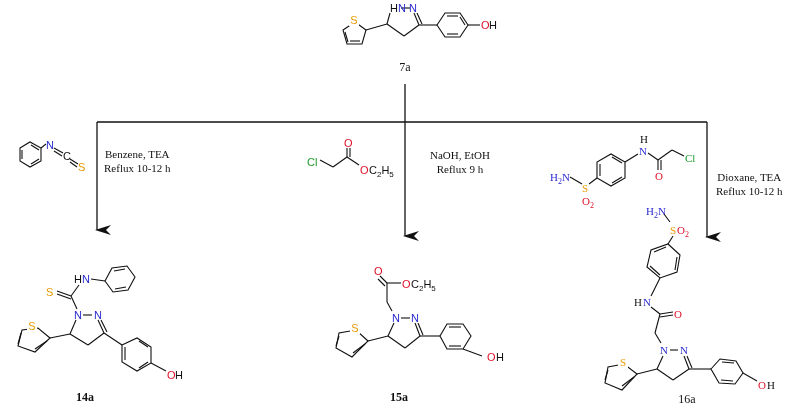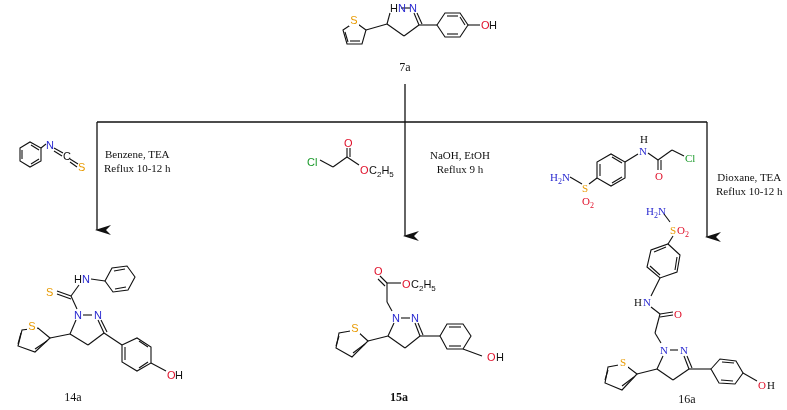--- a/index.html
+++ b/index.html
@@ -237,21 +237,21 @@
     <line class="bond" x1="722" y1="362" x2="734" y2="363"></line>
     <line class="bond" x1="721" y1="380" x2="733" y2="381"></line>
     <line class="bond" x1="743" y1="373" x2="758" y2="387" style="display:none"></line>
     <line class="bond" x1="743" y1="373" x2="757" y2="381"></line>
     <text x="758" y="389" class="atom-serif O">O</text>
     <text x="767" y="389" class="atom-serif K">H</text>
   </g>
 </svg>
 
 <div class="lbl" style="left:390px; top:60px; width:30px;">7a</div>
-<div class="lbl" style="left:58px; top:390px; width:30px;">14a</div>
+<div class="lbl" style="left:70px; top:390px; width:30px;font-weight:bold;">14a</div>
 <div class="lbl" style="left:384px; top:390px; width:30px;font-weight:bold;">15a</div>
 <div class="lbl" style="left:672px; top:392px; width:30px;">16a</div>
 
 <div class="cond" style="left:104px; top:147px;">
   <div>Benzene, TEA</div>
   <div>Reflux 10-12 h</div>
 </div>
 <div class="cond" style="left:430px; top:148px;">
   <div>NaOH, EtOH</div>
   <div>Reflux 9 h</div>

